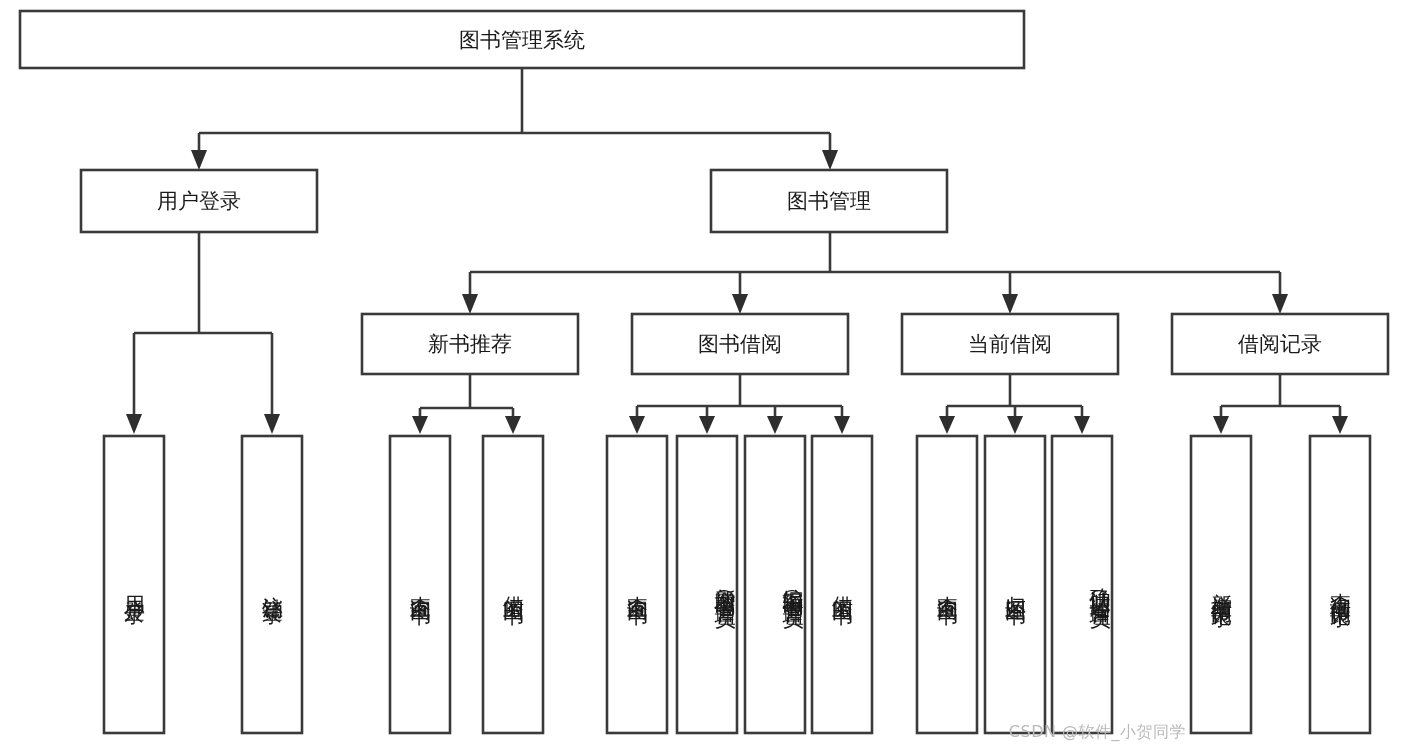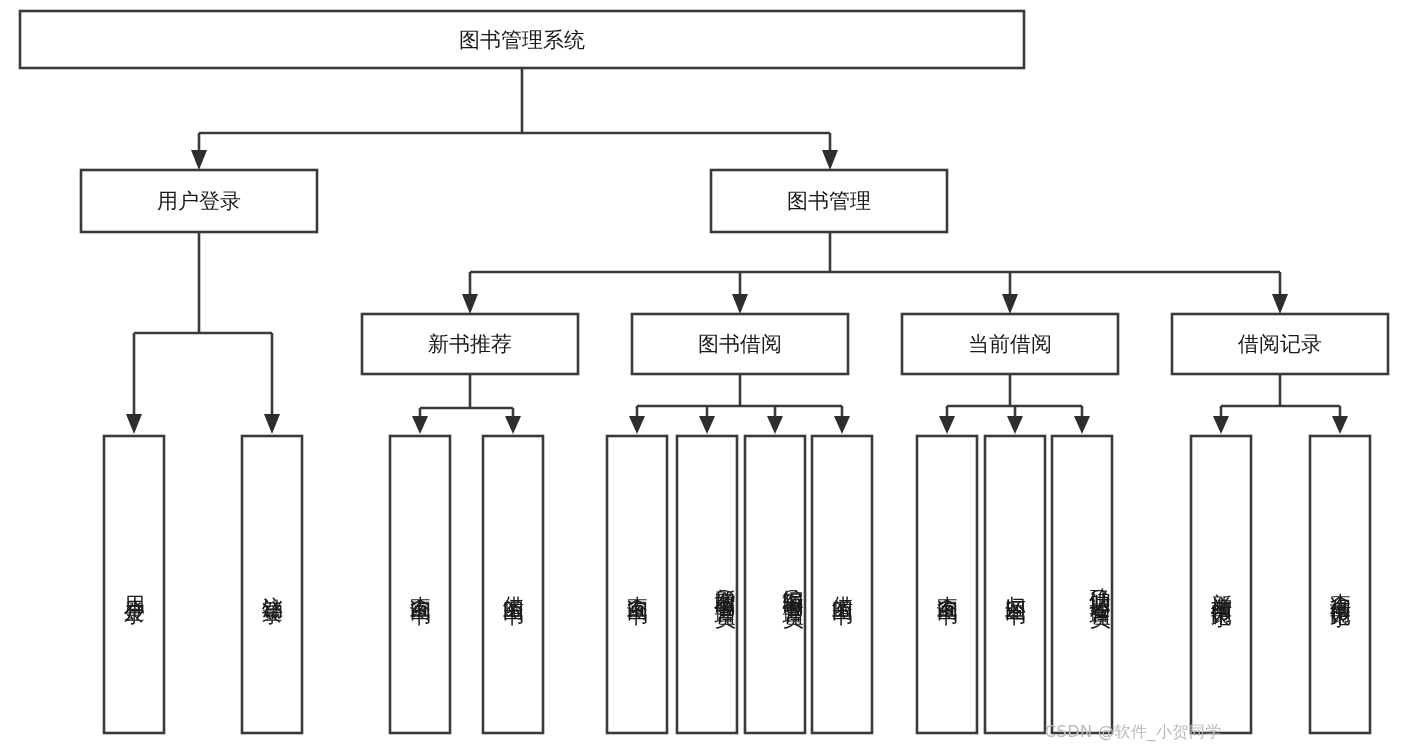--- a/index.html
+++ b/index.html
@@ -11,21 +11,20 @@
     width: 1405px;
     height: 747px;
     overflow: hidden;
     font-family: "DejaVu Sans", "Liberation Sans", sans-serif;
   }
   #diagram-root {
     position: relative;
     width: 1194px;
     height: 747px;
     background: #ffffff;
-    padding-left: 36px;
   }
   svg.flow {
     position: absolute;
     left: 0;
     top: 0;
     width: 1405px;
     height: 747px;
     display: block;
   }
   .node-rect {

